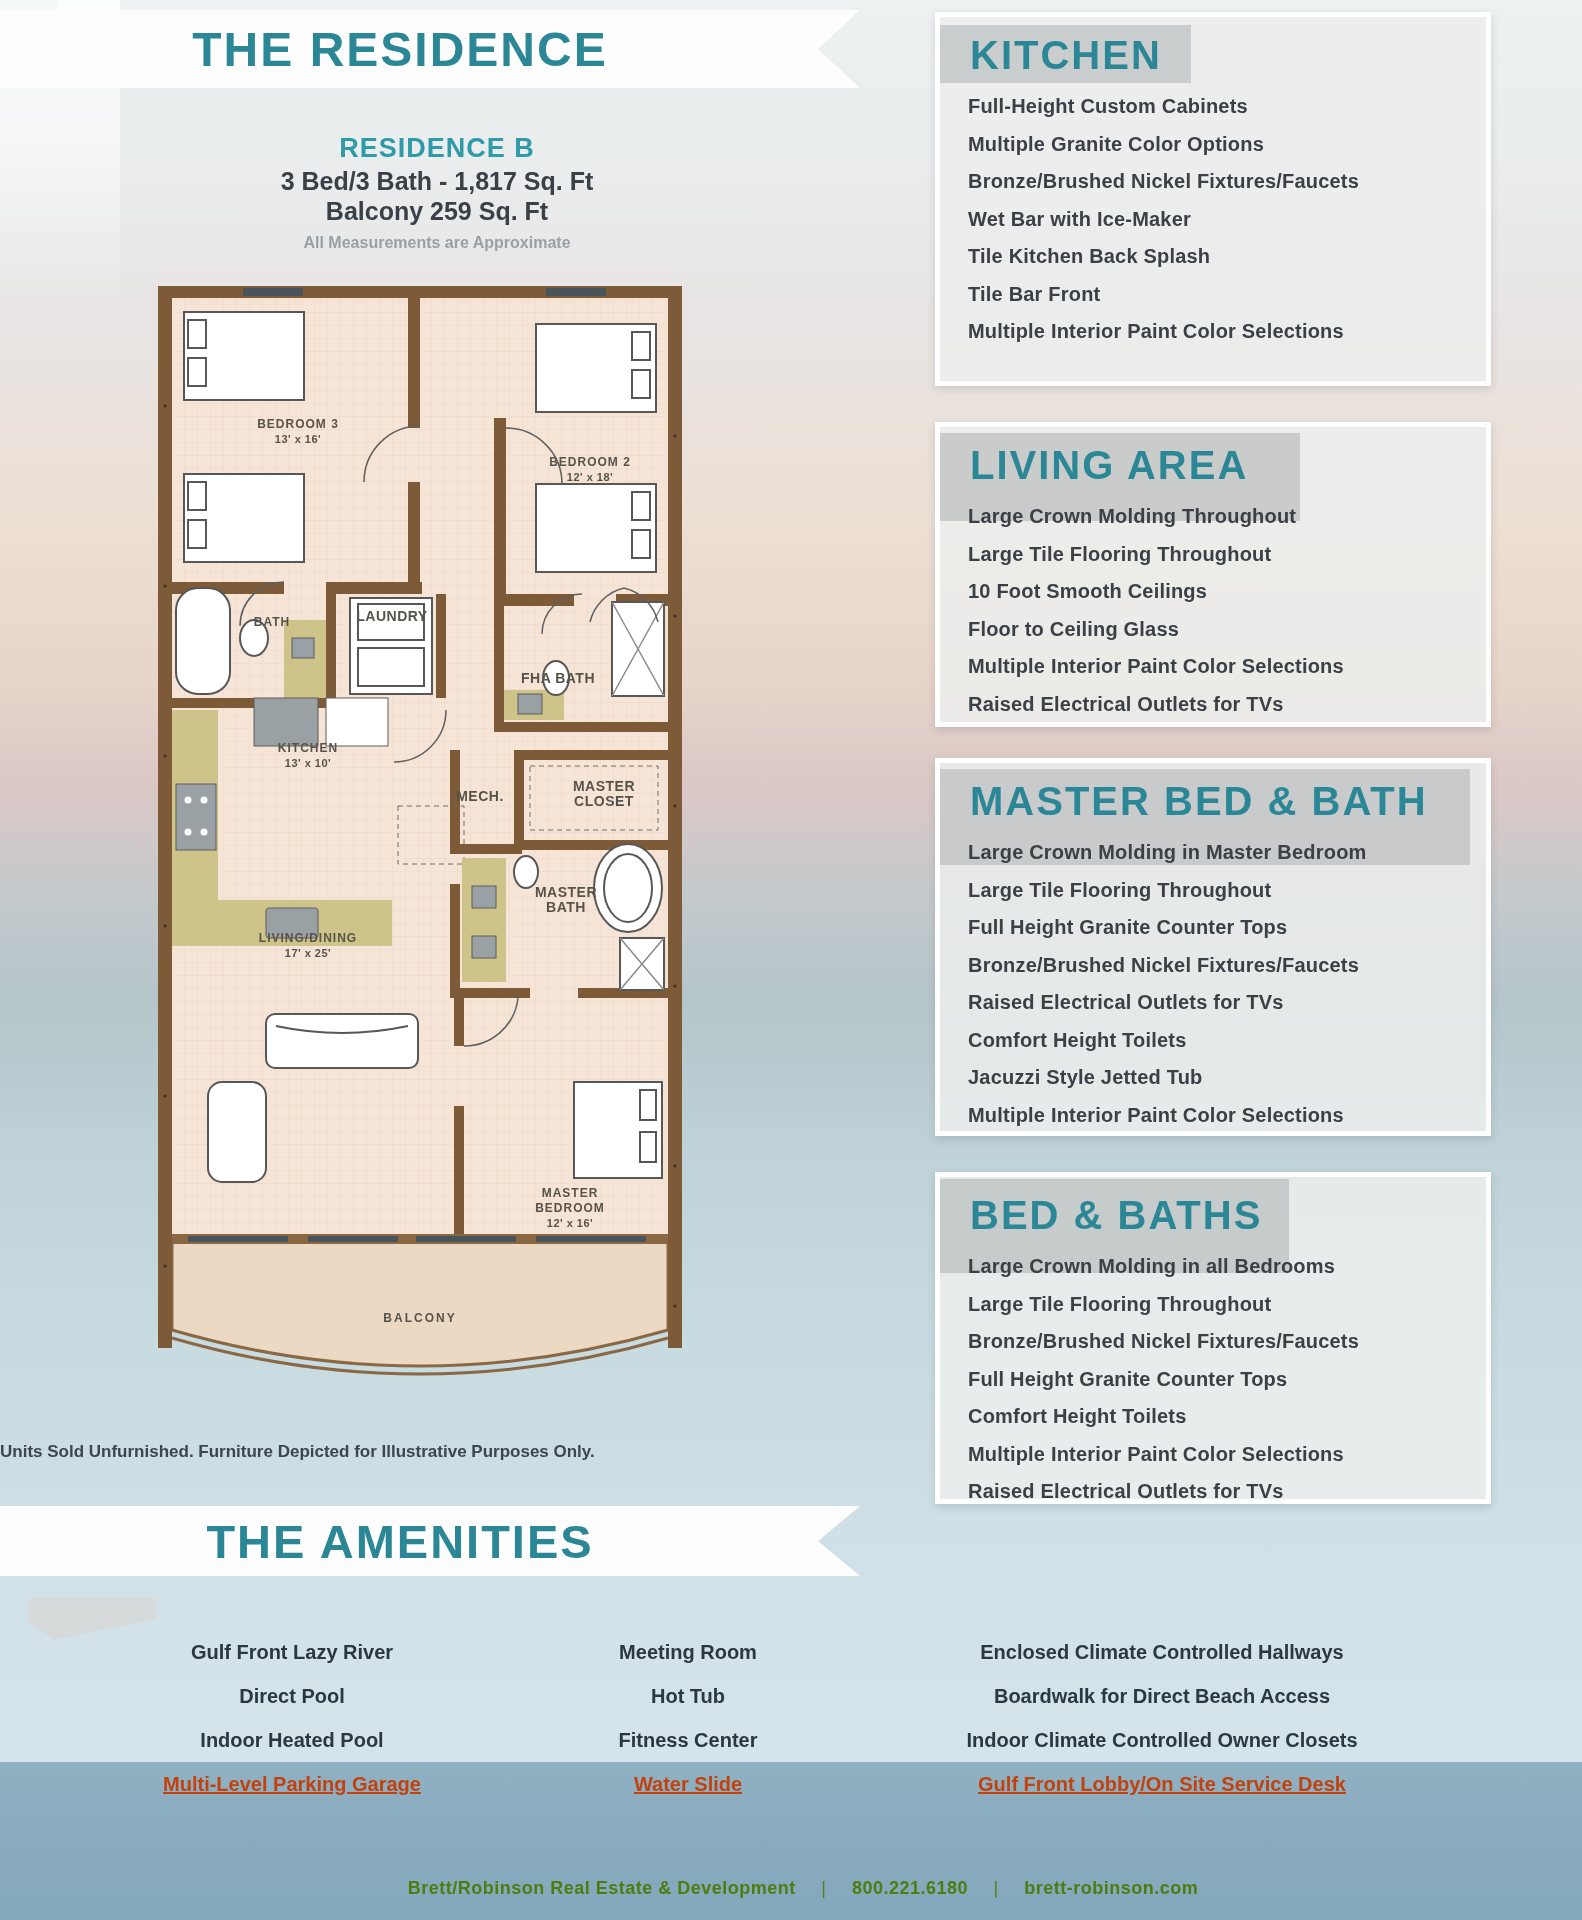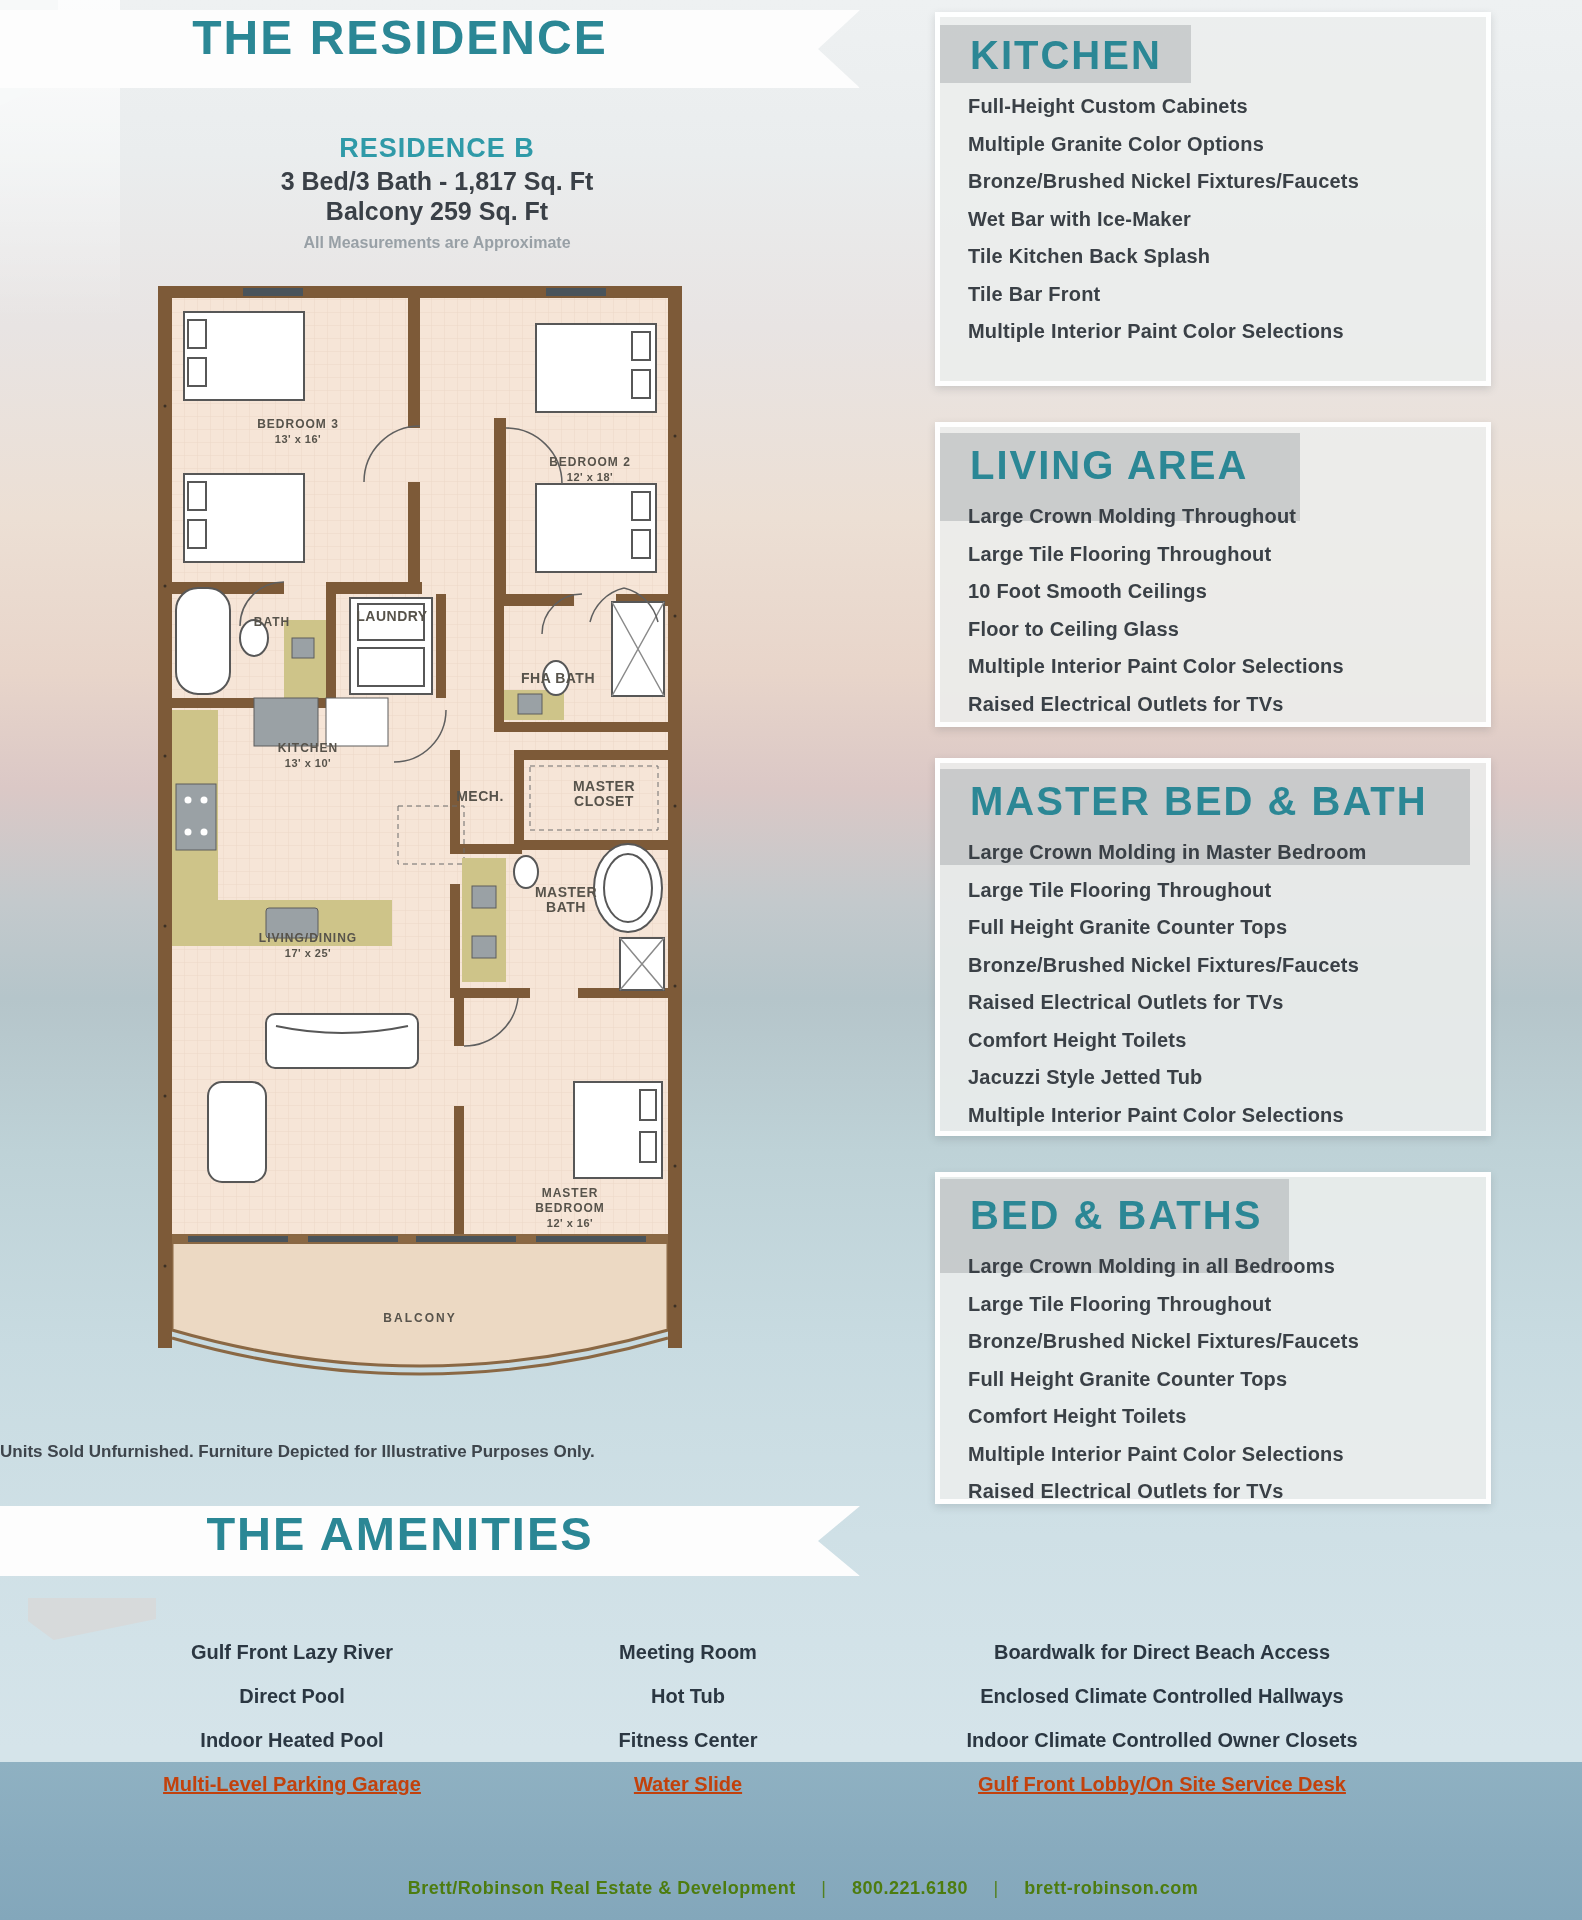--- a/index.html
+++ b/index.html
@@ -10,21 +10,21 @@
   .bg{position:absolute;inset:0;
     background:linear-gradient(180deg,
       #eef1f2 0%, #eaedee 8%, #e8e4e3 17%, #ecdfd4 27%, #e8d5ca 35%,
       #dbc8c6 41%, #c3c9cc 47%, #b5c5ca 52%, #bed2d7 60%, #c8dbe1 70%,
       #cfe0e6 80%, #d5e4ea 91%, #d5e4ea 100%);}
   .bg-glow{position:absolute;left:0;top:0;width:120px;height:320px;
     background:linear-gradient(180deg,rgba(255,255,255,.85),rgba(255,255,255,0));}
 
   
   .ribbon{position:absolute;left:0;background:#fdfdfd;box-shadow:0 4px 10px rgba(60,70,80,.22);
-    display:flex;align-items:flex-start;justify-content:center;
+    display:flex;align-items:center;justify-content:center;
     clip-path:polygon(0 0,100% 0,calc(100% - 42px) 50%,100% 100%,0 100%);}
   .ribbon-top{top:10px;width:860px;height:78px;}
   .ribbon-amenities{top:1506px;width:860px;height:70px;}
   .ribbon h1{margin:0;padding-right:60px;color:#2b8795;font-weight:700;letter-spacing:2px;}
   .ribbon-top h1{font-size:48px;}
   .ribbon-amenities h1{font-size:47px;}
   .fold-top-left{position:absolute;left:0;top:0;width:58px;height:106px;background:#f7f9f9;
     clip-path:polygon(0 0,100% 0,100% 72%,0 100%);}
   .fold-amenities{position:absolute;left:28px;top:1598px;width:128px;height:42px;background:#d7dadb;
     clip-path:polygon(0 0,100% 0,100% 50%,20% 100%,0 55%);}
@@ -350,22 +350,22 @@
       <div class="amen-item">Indoor Heated Pool</div>
       <div class="amen-item">Multi-Level Parking Garage</div>
     </div>
     <div class="amen-col amen-col-2">
       <div class="amen-item">Meeting Room</div>
       <div class="amen-item">Hot Tub</div>
       <div class="amen-item">Fitness Center</div>
       <div class="amen-item">Water Slide</div>
     </div>
     <div class="amen-col amen-col-3">
+      <div class="amen-item">Enclosed Climate Controlled Hallways</div>
       <div class="amen-item">Boardwalk for Direct Beach Access</div>
-      <div class="amen-item">Enclosed Climate Controlled Hallways</div>
       <div class="amen-item">Indoor Climate Controlled Owner Closets</div>
       <div class="amen-item">Gulf Front Lobby/On Site Service Desk</div>
     </div>
   </div>
 
   <div class="footer">
     <span>Brett/Robinson Real Estate &amp; Development</span>
     <span class="sep">|</span>
     <span>800.221.6180</span>
     <span class="sep">|</span>

